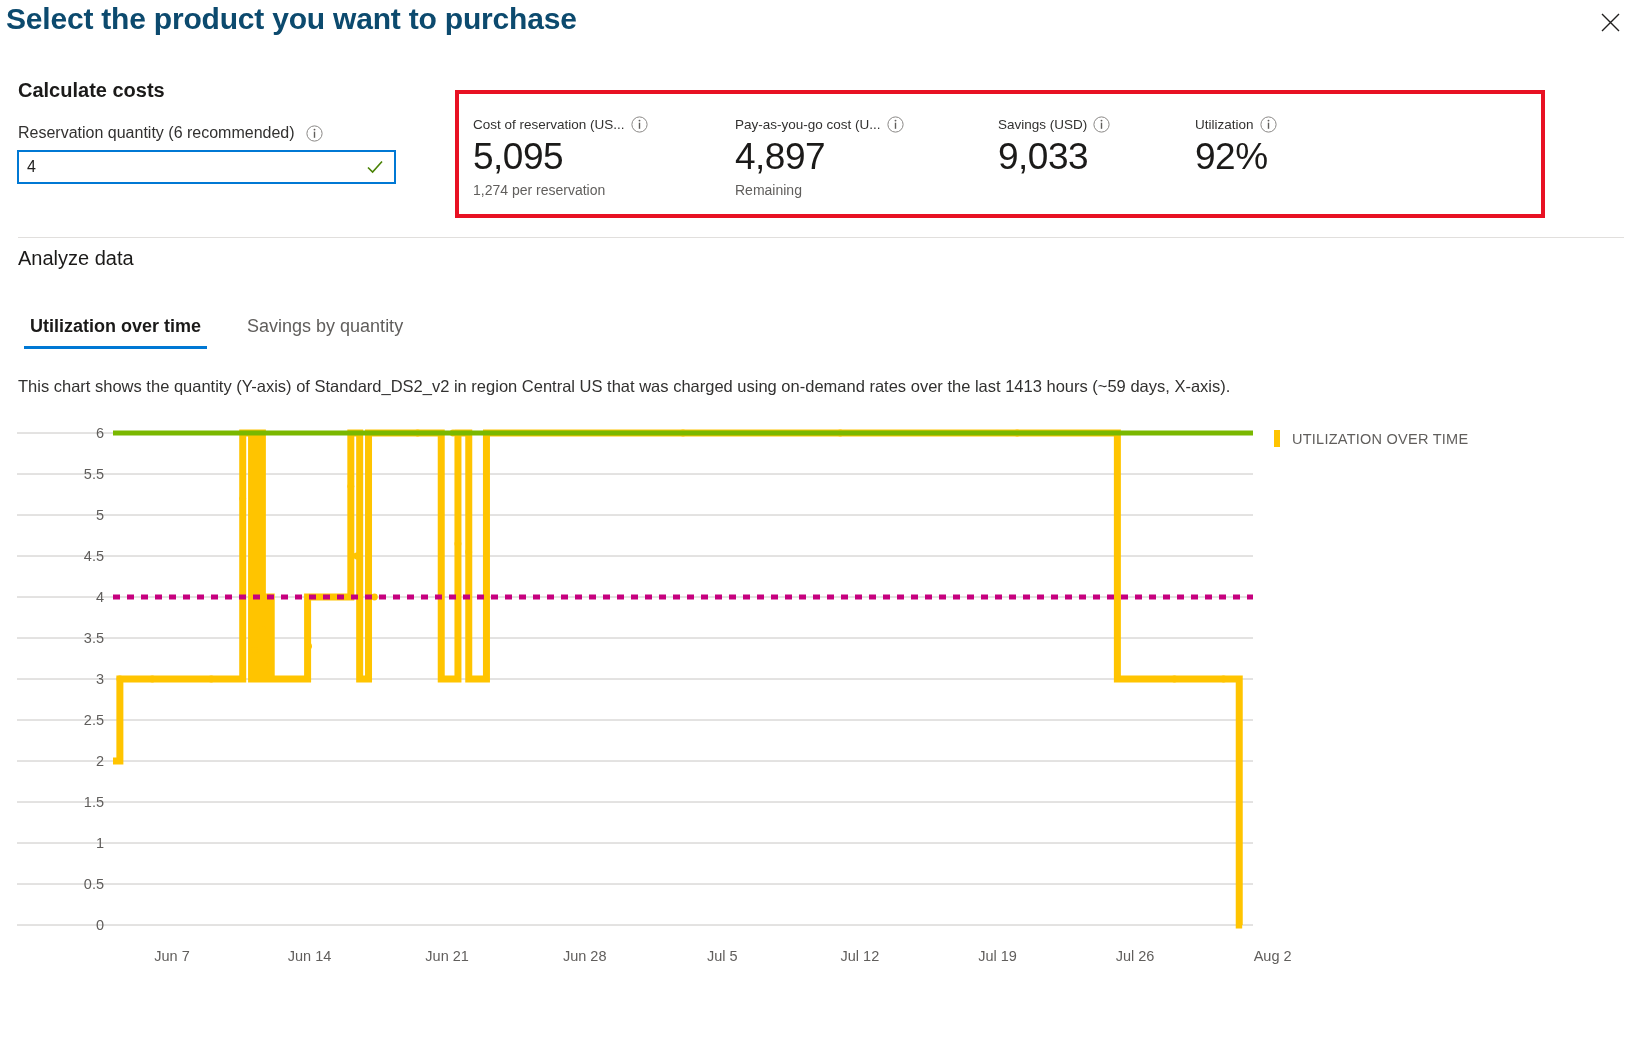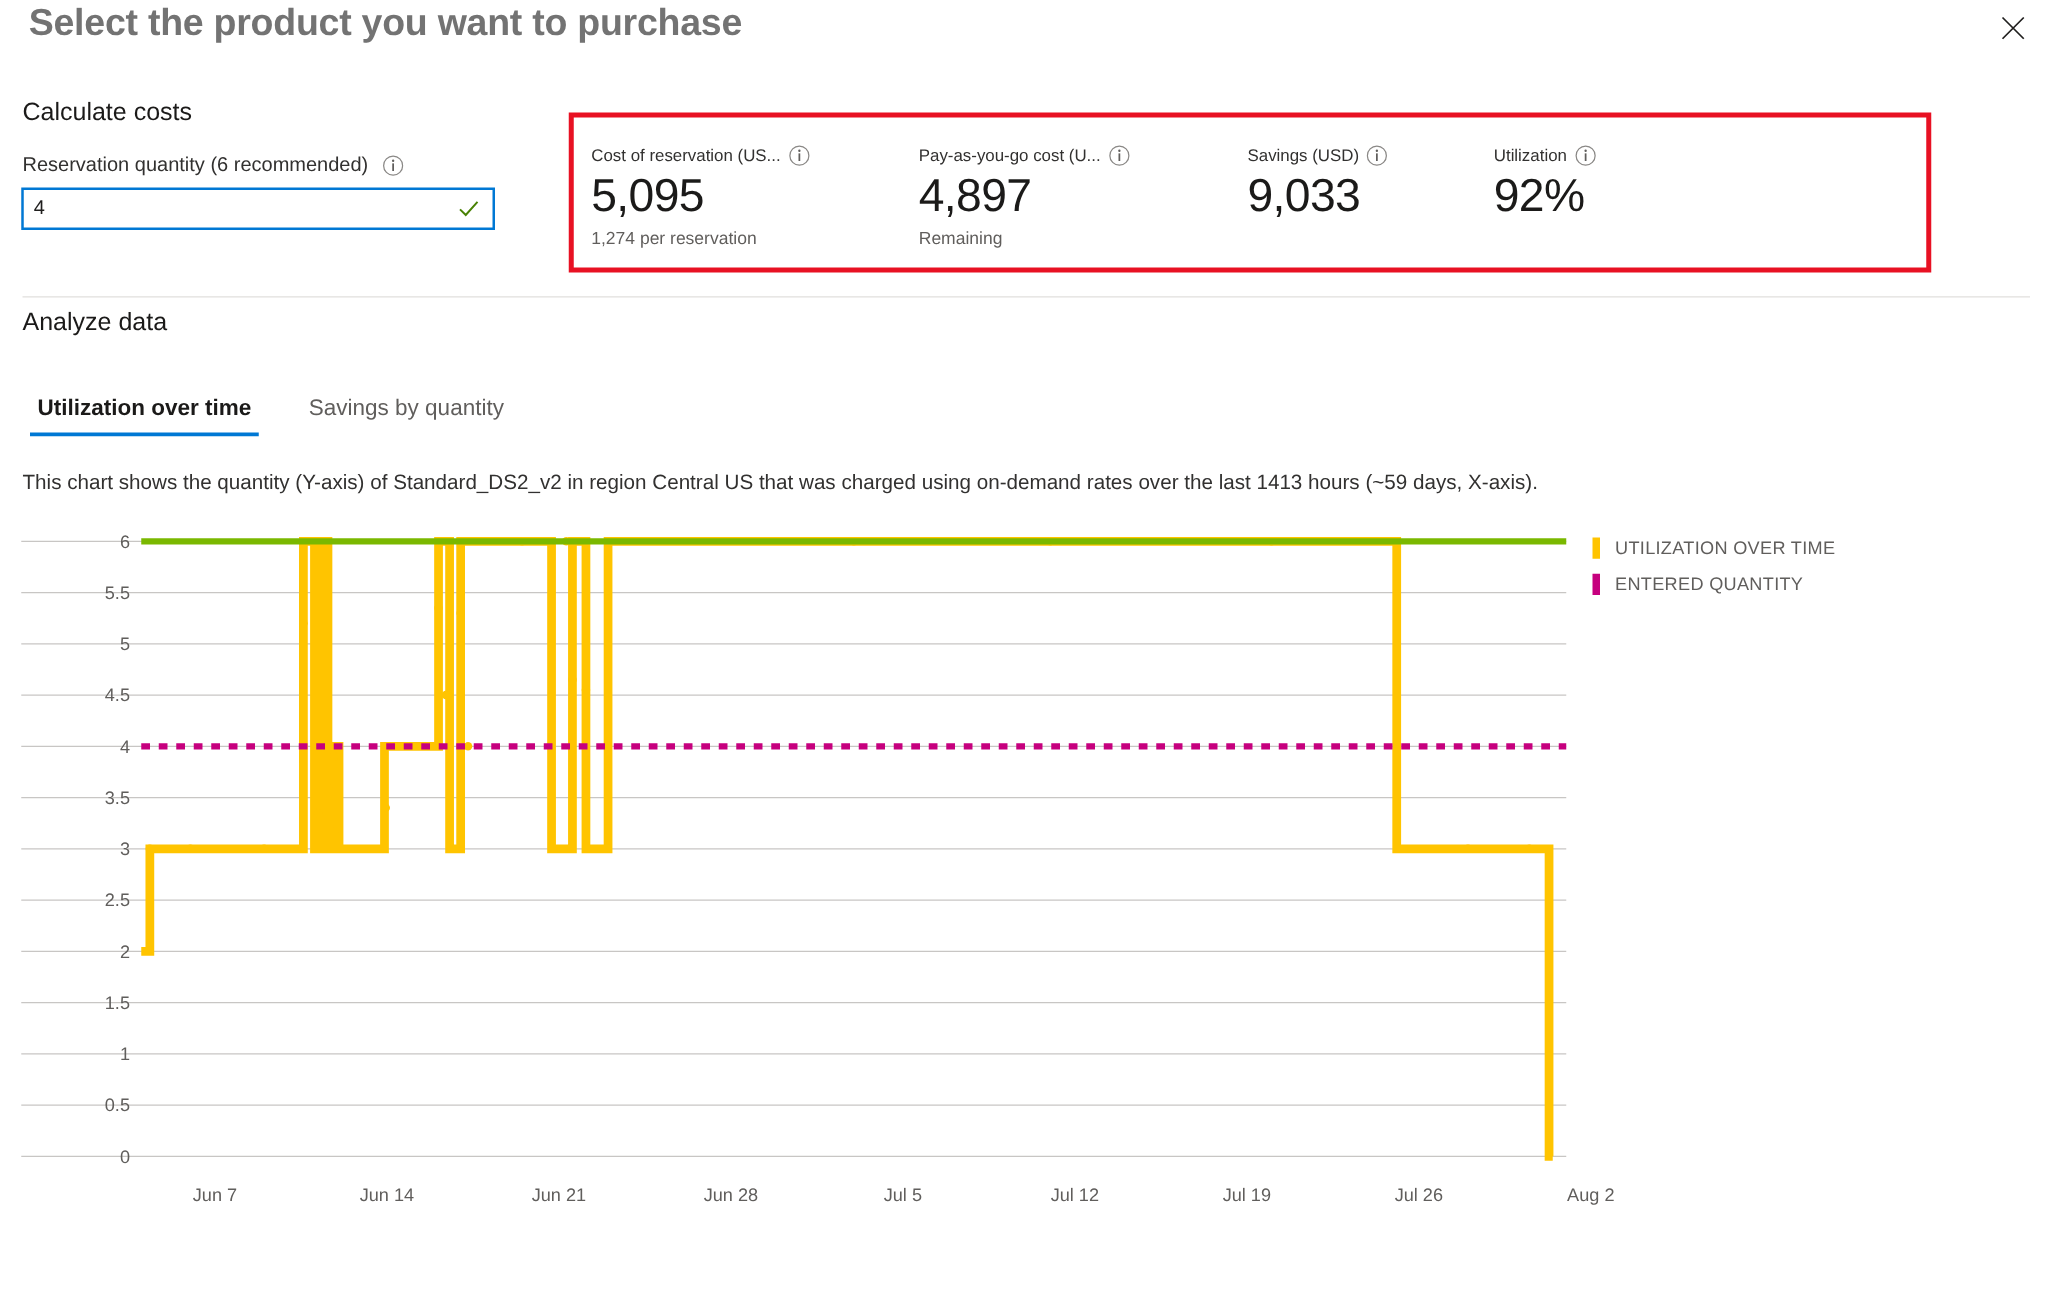--- a/index.html
+++ b/index.html
@@ -12,26 +12,26 @@
     height: 1039px;
     font-family: "Liberation Sans", sans-serif;
     color: #323130;
     overflow: hidden;
     position: relative;
   }
 
   
   .page-title {
     position: absolute;
-    left: 23px;
+    left: 6px;
     top: 2px;
     font-size: 30px;
     font-weight: 600;
     letter-spacing: -0.2px;
-    color: #737373;
+    color: #0c4a6e;
     white-space: nowrap;
   }
   .close-btn {
     position: absolute;
     right: 14px;
     top: 4px;
     width: 36px;
     height: 36px;
     display: flex;
     align-items: center;
@@ -43,21 +43,21 @@
   }
   .close-btn svg { display:block; }
 
   
   .section-heading {
     position: absolute;
     font-size: 20px;
     font-weight: 400;
     color: #1b1a19;
   }
-  #calc-heading { left: 18px; top: 79px; }
+  #calc-heading { left: 18px; top: 79px; font-weight: bold; }
   #analyze-heading { left: 18px; top: 247px; }
 
   
   .field-label {
     position: absolute;
     left: 18px;
     top: 124px;
     font-size: 16px;
     color: #323130;
     white-space: nowrap;
@@ -415,18 +415,14 @@
       <circle cx="1223.5172413793105" cy="267" r="3.4" fill="#ffc400"></circle>
       <path d="M113.00 21.00 L1253.00 21.00" fill="none" stroke="#7ab800" stroke-width="5" stroke-linecap="butt" stroke-linejoin="miter"></path>
       <path d="M113.00 185.00 L1253.00 185.00" fill="none" stroke="#c6007e" stroke-width="5" stroke-linecap="butt" stroke-linejoin="miter" stroke-dasharray="7 7"></path>
     </svg>
 
   <div class="legend">
     <div class="legend-item">
       <span class="legend-swatch" id="sw0" style="background: rgb(255, 196, 0);"></span>
       <span class="legend-label">UTILIZATION OVER TIME</span>
     </div>
-    <div class="legend-item">
-      <span class="legend-swatch" id="sw2" style="background: rgb(198, 0, 126);"></span>
-      <span class="legend-label">ENTERED QUANTITY</span>
-    </div>
   </div>
 </div>
 
 </body></html>

